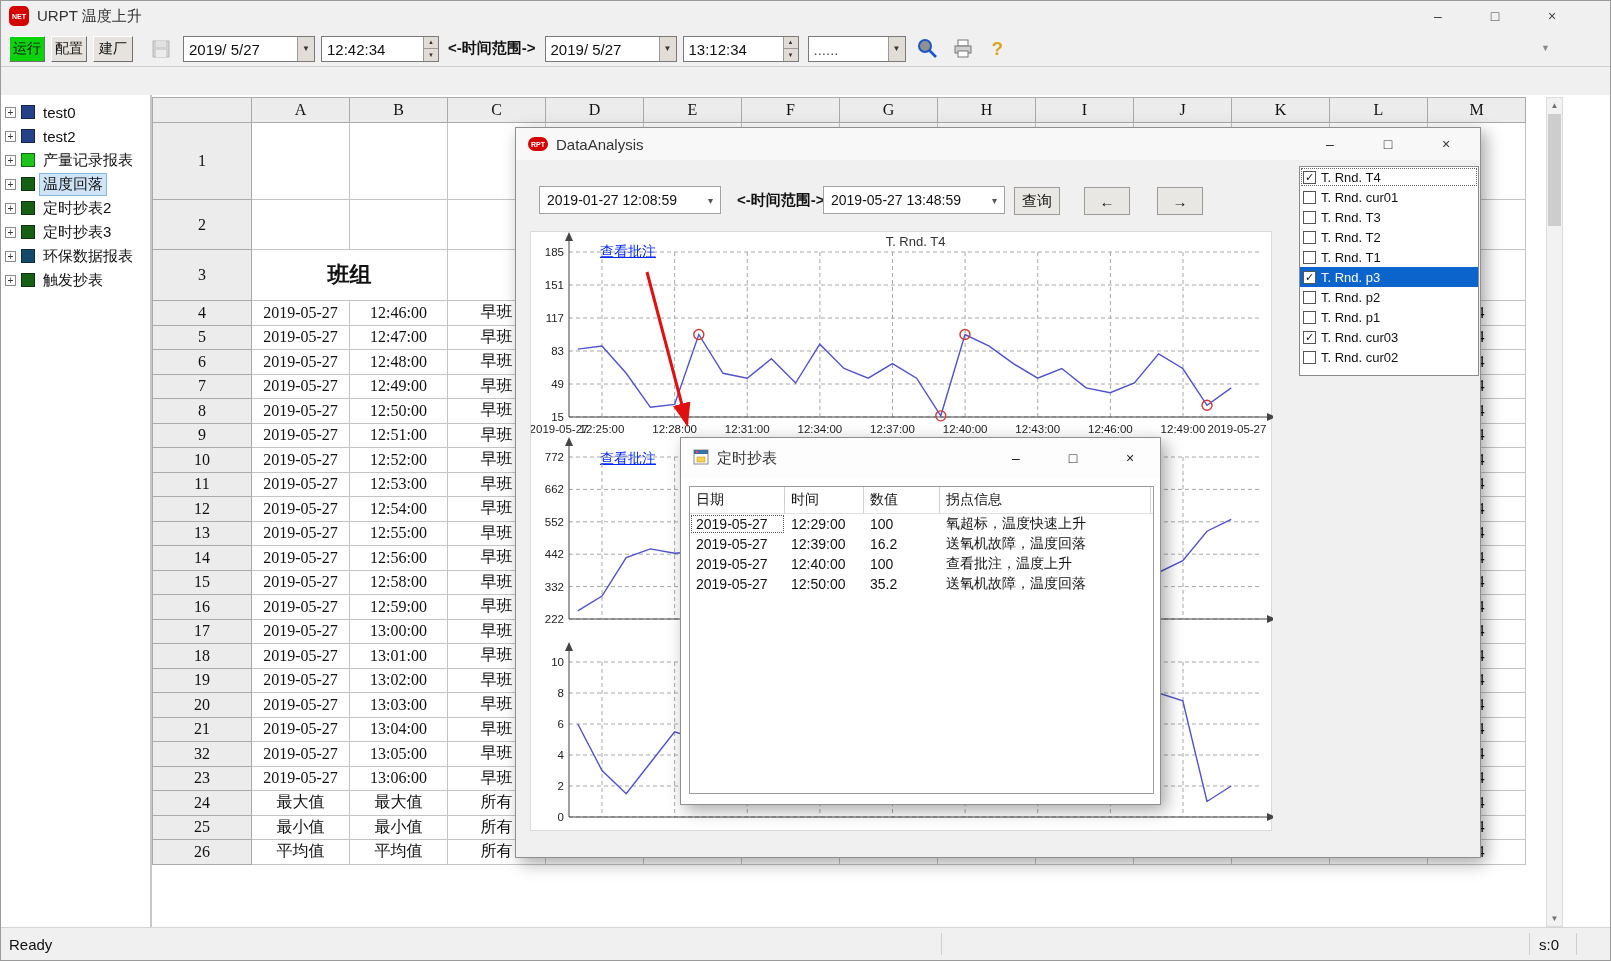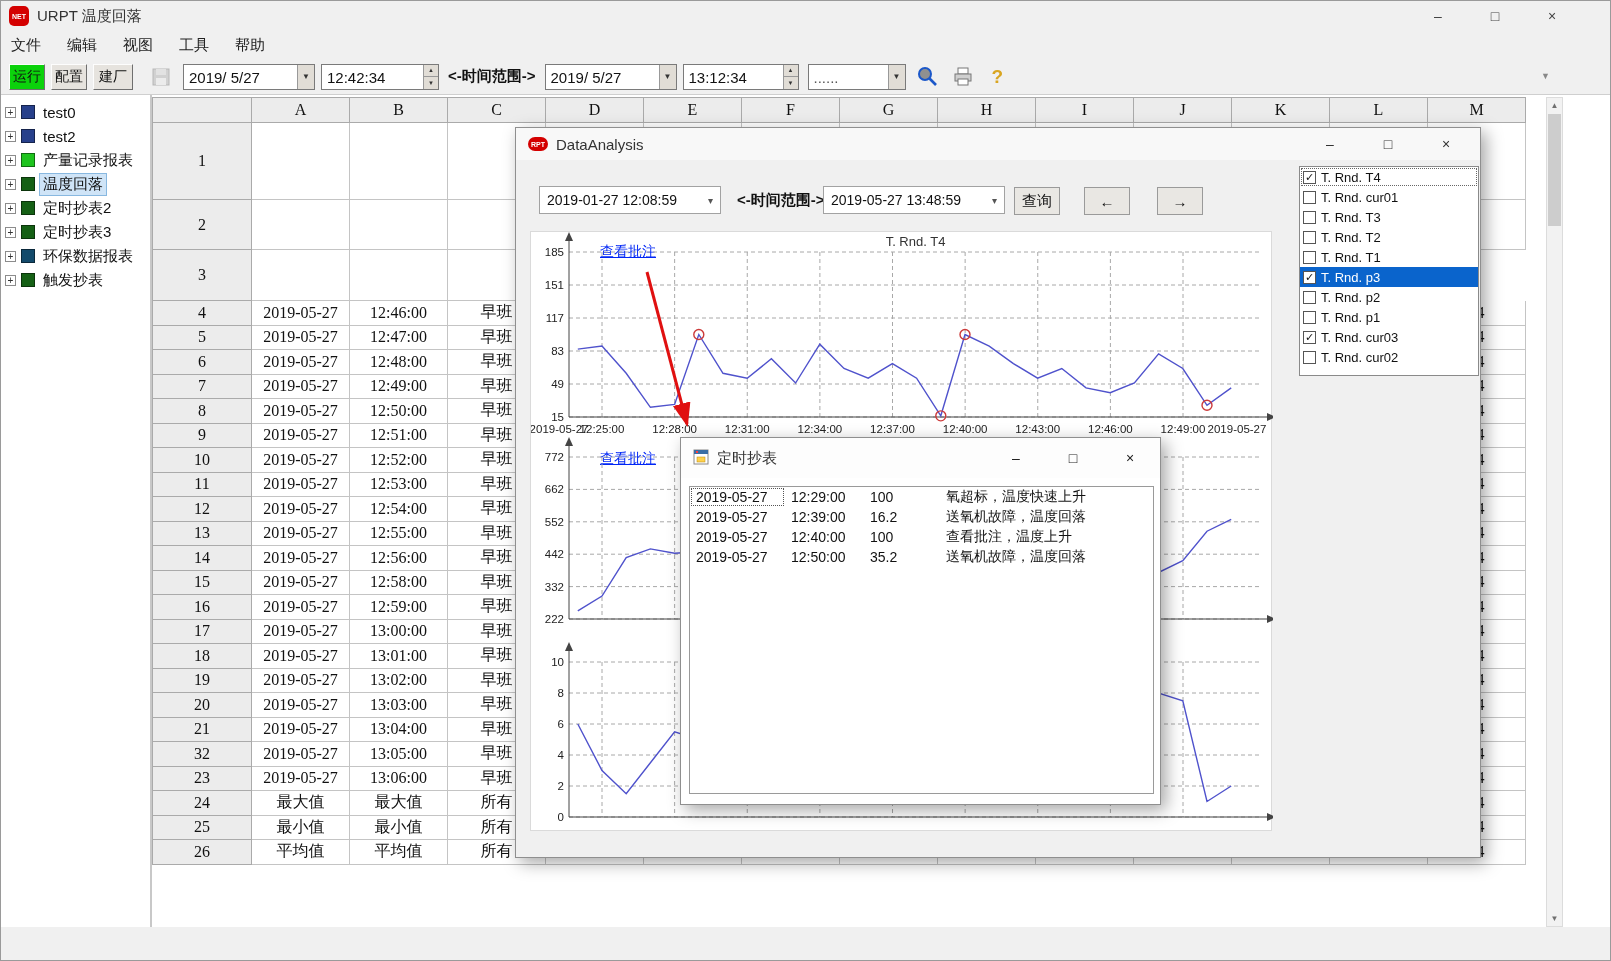--- a/index.html
+++ b/index.html
@@ -87,34 +87,27 @@
   .rcell.focus{outline:1px dotted #555;outline-offset:-2px}
 </style>
 </head>
 <body>
 
 <div class="app">
   <div class="titlebar">
     <span class="app-icon">
         <span>NET</span>
       </span>
-    <span class="title-text">URPT 温度回落</span>
+    <span class="title-text">URPT 温度上升</span>
     <div class="win-controls">
       <span>–</span>
       <span>□</span>
       <span>×</span>
     </div>
   </div>
-  <div class="menubar" id="menubar">
-      <span>文件</span>
-      <span>编辑</span>
-      <span>视图</span>
-      <span>工具</span>
-      <span>帮助</span>
-    </div>
   <div class="toolbar">
     <button class="tbtn run">运行</button>
     <button class="tbtn">配置</button>
     <button class="tbtn" style="min-width:40px;margin-right:18px">建厂</button>
     <span class="ticon" style="opacity:.55">
       <svg width="20" height="20">
           <rect x="2" y="2" width="16" height="16" fill="#b9b9b9" stroke="#8a8a8a"></rect>
           <rect x="5" y="2" width="10" height="6" fill="#d8d8d8"></rect>
           <rect x="5" y="11" width="10" height="7" fill="#e9e9e9"></rect>
         </svg>
@@ -251,20 +244,21 @@
           <div class="cell" style="width:98px"></div>
           <div class="cell" style="width:98px"></div>
           <div class="cell" style="width:98px"></div>
           <div class="cell" style="width:98px"></div>
           <div class="cell" style="width:98px"></div>
           <div class="cell" style="width:98px"></div>
           <div class="cell" style="width:98px"></div>
         </div>
         <div class="srow" style="height:51px">
           <div class="hcell leftb" style="width:100px">3</div>
+          <div class="cell merged" style="width:196px">班组</div>
           <div class="cell" style="width:98px"></div>
           <div class="cell" style="width:98px"></div>
           <div class="cell" style="width:98px"></div>
           <div class="cell" style="width:98px"></div>
           <div class="cell" style="width:98px"></div>
           <div class="cell" style="width:98px"></div>
           <div class="cell" style="width:98px"></div>
           <div class="cell" style="width:98px"></div>
           <div class="cell" style="width:98px"></div>
           <div class="cell" style="width:98px"></div>
@@ -639,20 +633,27 @@
           <div class="cell" style="width:98px">24</div>
         </div>
       </div>
     <div class="vscroll">
       <div class="arr">▲</div>
       <div class="thumb"></div>
       <div class="arr down">▼</div>
     </div>
   </div>
 
+  <div class="statusbar">
+    <span class="status-left">Ready</span>
+    <span class="status-div" style="left:940px"></span>
+    <span class="status-div" style="left:1528px"></span>
+    <span class="status-right">s:0</span>
+    <span class="status-div" style="left:1575px"></span>
+  </div>
 </div>
 
 <div class="dlg analysis" style="left:515px;top:127px;width:966px;height:731px;z-index:10">
   <div class="dlg-title">
     <span class="rpt-icon">
         <span>RPT</span>
       </span>
     <span>DataAnalysis</span>
     <span class="dlg-controls">
       <span>–</span>
@@ -835,20 +836,26 @@
         </svg>
     </span>
     <span>定时抄表</span>
     <span class="dlg-controls">
       <span>–</span>
       <span>□</span>
       <span>×</span>
     </span>
   </div>
   <div class="rtable" id="remarks-table">
+      <div class="rrow rhead">
+        <div class="rcell" style="width:95px">日期</div>
+        <div class="rcell" style="width:79px">时间</div>
+        <div class="rcell" style="width:76px">数值</div>
+        <div class="rcell" style="width:211px">拐点信息</div>
+      </div>
       <div class="rrow">
         <div class="rcell focus" style="width:95px">2019-05-27</div>
         <div class="rcell" style="width:79px">12:29:00</div>
         <div class="rcell" style="width:76px">100</div>
         <div class="rcell" style="width:211px">氧超标，温度快速上升</div>
       </div>
       <div class="rrow">
         <div class="rcell" style="width:95px">2019-05-27</div>
         <div class="rcell" style="width:79px">12:39:00</div>
         <div class="rcell" style="width:76px">16.2</div>

